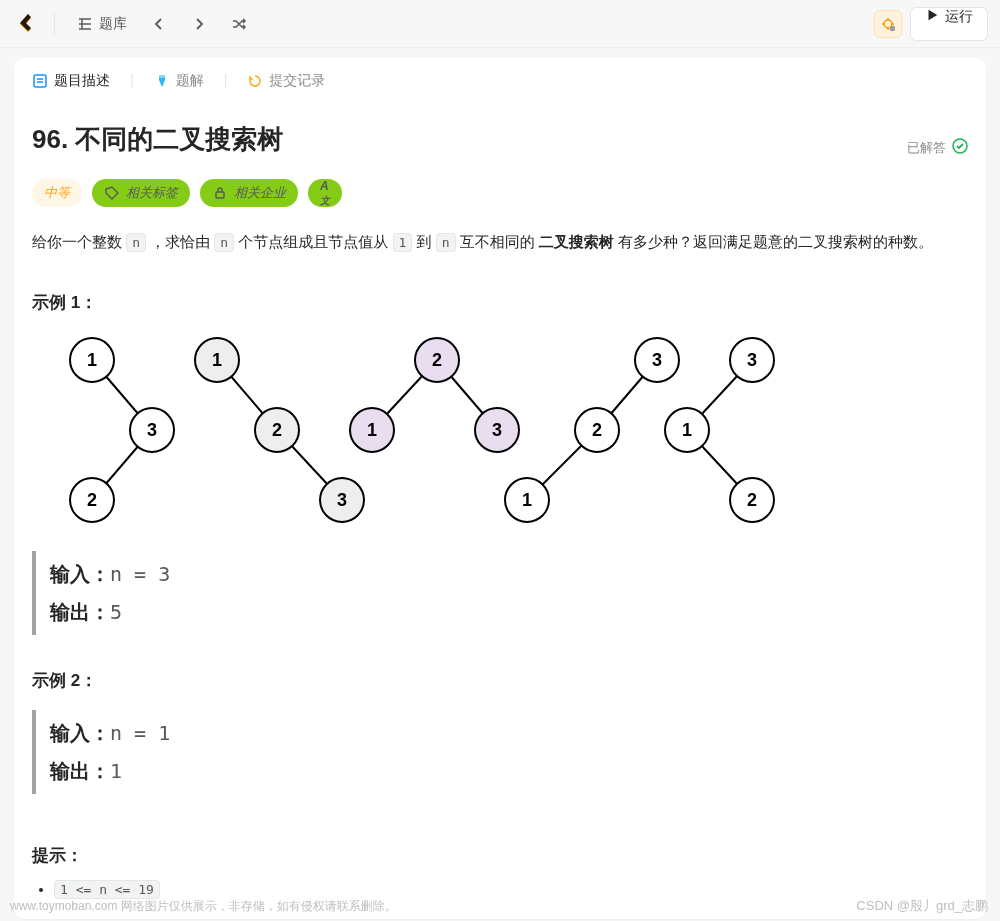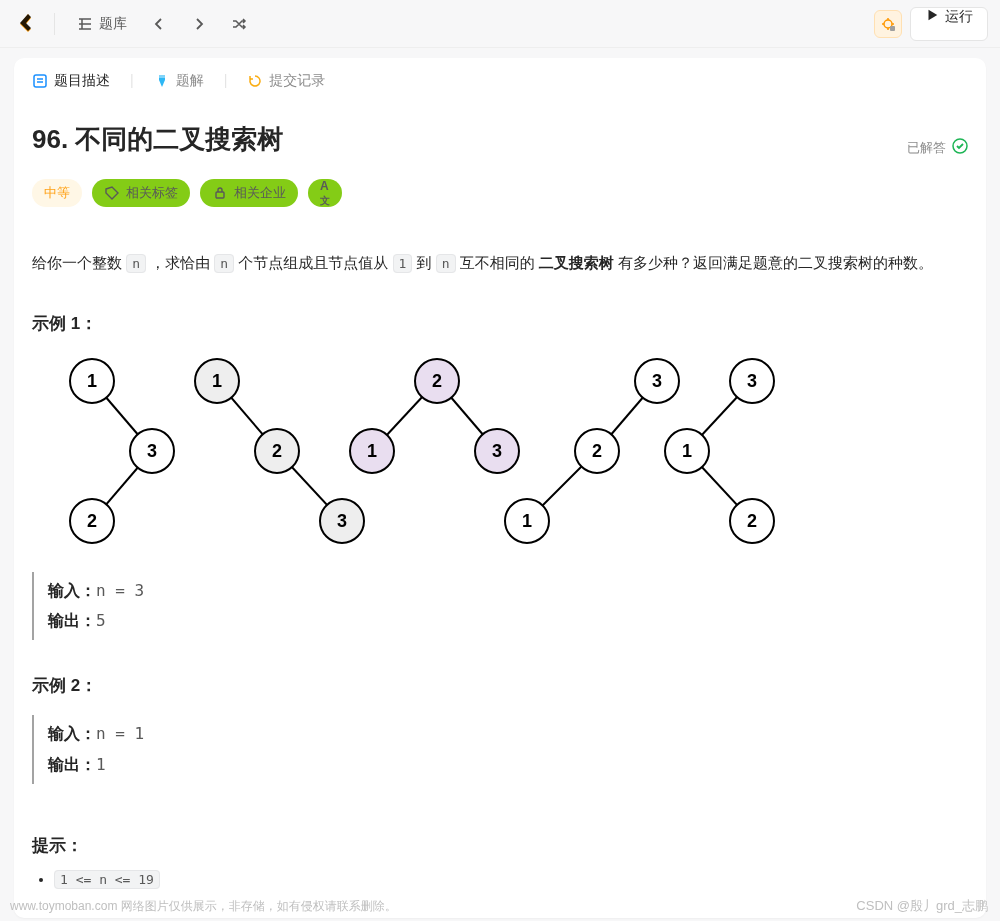--- a/index.html
+++ b/index.html
@@ -64,47 +64,47 @@
   .tab { display: inline-flex; align-items: center; gap: 6px; cursor: pointer; color: #8c8c8c; }
   .tab.active { color: #262626; font-weight: 500; }
   .tab-sep { color: #e5e5e5; }
   .content { padding: 6px 18px 18px 18px; }
   
   .title-row { display: flex; align-items: flex-end; margin-top: 16px; }
   .title { font-size: 26px; font-weight: 600; color: #262626; }
   .solved { margin-left: auto; display: inline-flex; align-items: center; gap: 6px; color: #8c8c8c; font-size: 13px; }
   .check { color: #1db555; }
   
-  .chips { display: flex; align-items: flex-start; gap: 10px; margin-top: 22px; }
+  .chips { display: flex; align-items: flex-start; gap: 10px; margin-top: 22px; font-style: italic; }
   .chip {
     display: inline-flex; align-items: center; gap: 6px;
     height: 28px; padding: 0 12px;
     border-radius: 14px; background: #84cc16; color: #595959;
     font-size: 13px; cursor: pointer;
   }
   .chip.diff { background: #fff7e6; color: #ffa116; }
   .chip.lang { width: 34px; justify-content: center; font-weight: 600; font-size: 12px; }
   
-  .stmt { margin-top: 42px; line-height: 1.9; font-size: 15px; color: #262626; }
+  .stmt { margin-top: 21px; line-height: 1.9; font-size: 15px; color: #262626; }
   code.inline {
     background: #f2f3f4; border: 1px solid #e5e6e8;
     border-radius: 4px; padding: 1px 5px;
     font-family: Menlo, Consolas, monospace; font-size: 13px; color: #595959;
   }
   .bold { font-weight: 700; }
   .sec-head { font-weight: 700; margin-top: 34px; font-size: 17px; }
   
   .diagram { margin-top: 16px; }
   
   .ex-box {
     margin-top: 18px;
-    border-left: 2px solid #a3a3a3;
+    border-left: 4px solid #a3a3a3;
     padding: 4px 14px;
     font-family: Menlo, Consolas, monospace;
-    font-size: 16px; line-height: 1.9; color: #262626;
+    font-size: 20px; line-height: 1.9; color: #262626;
   }
   .ex-box .lbl { font-weight: 700; font-family: -apple-system, "PingFang SC", "Microsoft YaHei", sans-serif; }
   .ex-box .val { color: #595959; }
   
   ul.constraints { margin: 14px 0 0 22px; }
   ul.constraints li { margin: 4px 0; }
   
   .wm-left {
     position: fixed; left: 10px; bottom: 6px;
     font-size: 12px; color: #bfbfbf;

